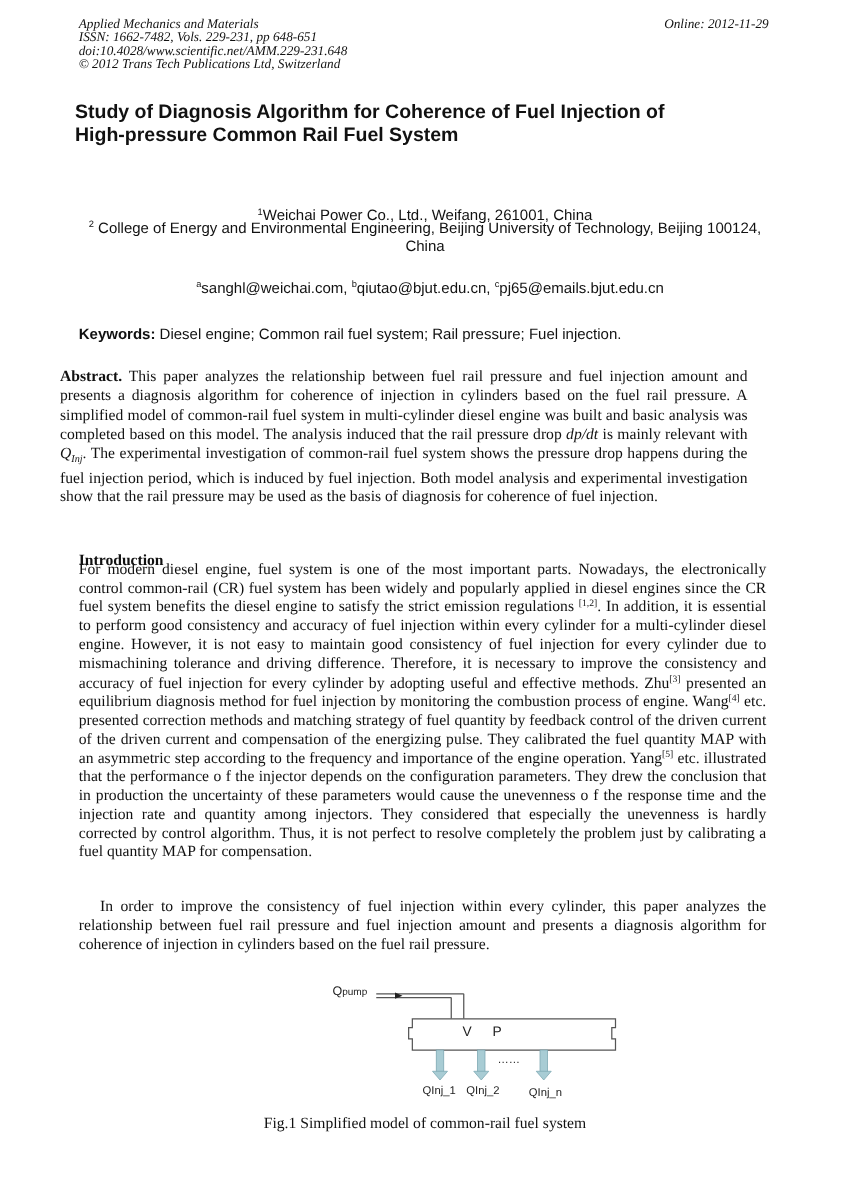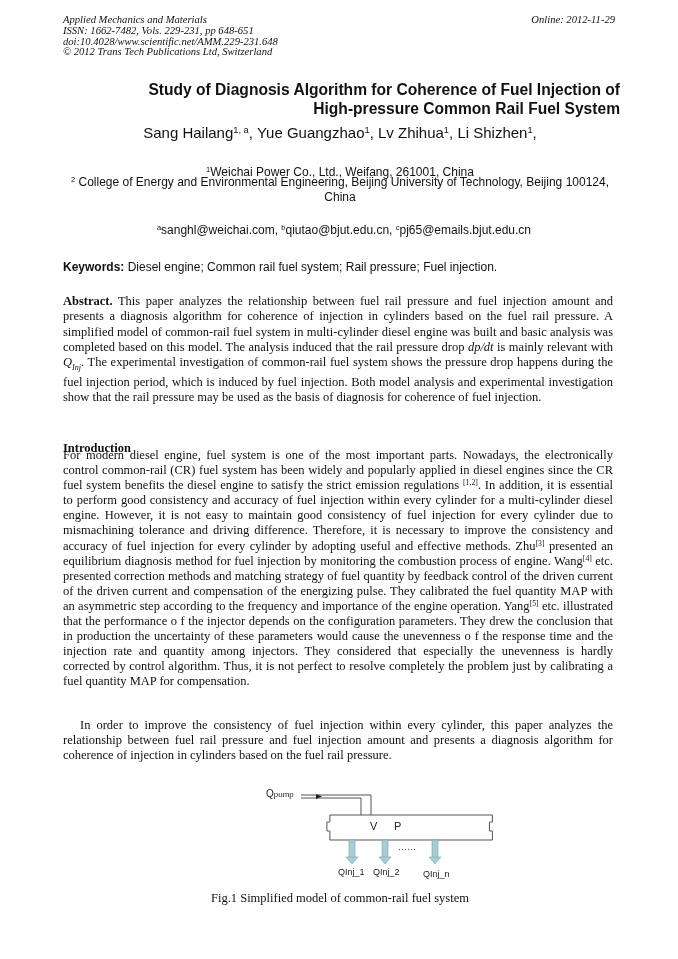--- a/index.html
+++ b/index.html
@@ -3,31 +3,31 @@
 <meta charset="utf-8">
 <style>
   html, body { margin: 0; padding: 0; background: #ffffff; }
   body { width: 678px; height: 959px; position: relative; overflow: hidden; color: #111; }
   .serif { font-family: "Liberation Serif", "DejaVu Serif", serif; }
   .sans { font-family: "Liberation Sans", "DejaVu Sans", sans-serif; }
 
   .header { position: absolute; left: 63px; top: 15px; width: 552px; font-size: 10.6px; line-height: 10.8px; font-style: italic; }
   .header .online { position: absolute; right: 0; top: 0; }
 
-  .title { position: absolute; left: 60px; top: 80px; width: 560px; text-align: right; font-weight: bold; font-size: 15.6px; line-height: 19px; }
+  .title { position: absolute; left: 60px; top: 80px; width: 560px; text-align: left; font-weight: bold; font-size: 15.6px; line-height: 19px; }
   .authors { position: absolute; left: 60px; top: 123px; width: 560px; text-align: center; font-size: 15px; line-height: 19px; }
   .affil1 { position: absolute; left: 60px; top: 165px; width: 560px; text-align: center; font-size: 12px; line-height: 15px; }
   .affil2 { position: absolute; left: 60px; top: 175px; width: 560px; text-align: center; font-size: 12px; line-height: 15px; }
   .emails { position: absolute; left: 64px; top: 223px; width: 560px; text-align: center; font-size: 12px; line-height: 15px; }
   sup { font-size: 0.62em; vertical-align: 0.55em; line-height: 0; }
 
   .keywords { position: absolute; left: 63px; top: 260px; width: 560px; font-size: 12px; line-height: 15px; }
   .keywords b { font-weight: bold; }
 
-  .abstract { position: absolute; left: 63px; top: 294px; width: 550px; font-size: 12.5px; line-height: 15.3px; text-align: justify; }
+  .abstract { position: absolute; left: 48px; top: 294px; width: 550px; font-size: 12.5px; line-height: 15.3px; text-align: justify; }
   .abstract b { font-weight: bold; }
 
   .intro-head { position: absolute; left: 63px; top: 441px; font-size: 12.5px; font-weight: bold; }
   .intro { position: absolute; left: 63px; top: 448px; width: 550px; font-size: 12.5px; line-height: 15.1px; text-align: justify; }
   .intro p { margin: 0; }
   .intro p.indent { text-indent: 17px; margin-top: 28px; }
 
   .figure { position: absolute; left: 230px; top: 784px; width: 240px; height: 100px; margin-left: 28px; }
   .caption { position: absolute; left: 60px; top: 891px; width: 560px; text-align: center; font-size: 12.5px; }
   .fig-label { position: absolute; font-family: "Liberation Sans", "DejaVu Sans", sans-serif; font-size: 9px; color: #222; }
@@ -42,21 +42,20 @@
   <div>© 2012 Trans Tech Publications Ltd, Switzerland</div>
   <div class="online">Online: 2012-11-29</div>
 </div>
 
 <div class="title sans">
   <div>Study of Diagnosis Algorithm for Coherence of Fuel Injection of</div>
   <div>High-pressure Common Rail Fuel System</div>
 </div>
 
 <div class="authors sans">
-  <div><span>Sang Hailang</span><sup>1, a</sup><span>, </span><span>Yue Guangzhao</span><sup>1</sup><span>, </span><span>Lv Zhihua</span><sup>1</sup><span>, </span><span>Li Shizhen</span><sup>1</sup><span>,</span></div>
 </div>
 
 <div class="affil1 sans"><sup>1</sup><span>Weichai Power Co., Ltd., Weifang, 261001, China</span></div>
 <div class="affil2 sans"><sup>2</sup><span> College of Energy and Environmental Engineering, Beijing University of Technology, Beijing 100124, China</span></div>
 
 <div class="emails sans"><sup>a</sup><span>sanghl@weichai.com</span><span>, </span><sup>b</sup><span>qiutao@bjut.edu.cn</span><span>, </span><sup>c</sup><span>pj65@emails.bjut.edu.cn</span></div>
 
 <div class="keywords sans"><b>Keywords:</b><span> Diesel engine; Common rail fuel system; Rail pressure; Fuel injection.</span></div>
 
 <div class="abstract serif"><b>Abstract.</b><span> This paper analyzes the relationship between fuel rail pressure and fuel injection amount and presents a diagnosis algorithm for coherence of injection in cylinders based on the fuel rail pressure. A simplified model of common-rail fuel system in multi-cylinder diesel engine was built and basic analysis was completed based on this model. The analysis induced that the rail pressure drop </span><i>dp/dt</i><span> is mainly relevant with </span><i><span>Q</span><sub style="font-size:0.65em">Inj</sub></i><span>. The experimental investigation of common-rail fuel system shows the pressure drop happens during the fuel injection period, which is induced by fuel injection. Both model analysis and experimental investigation show that the rail pressure may be used as the basis of diagnosis for coherence of fuel injection.</span></div>

